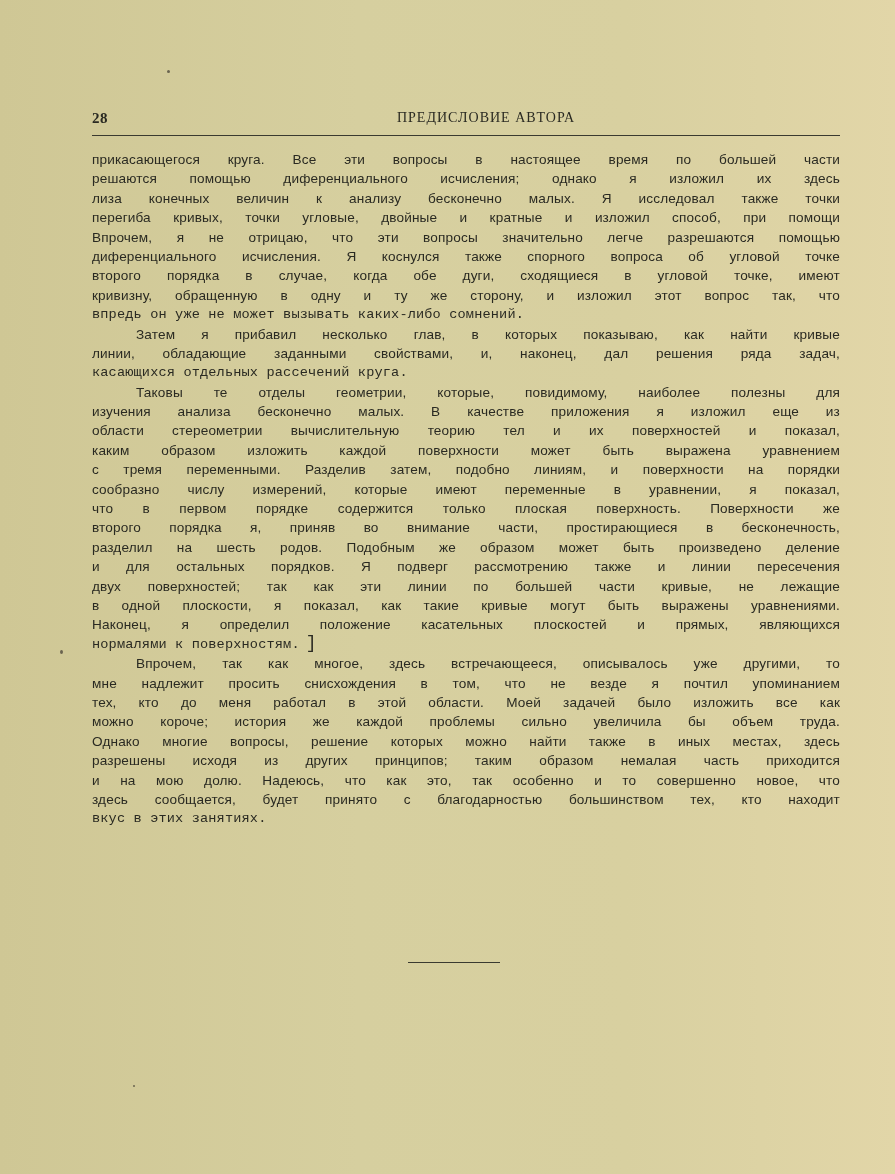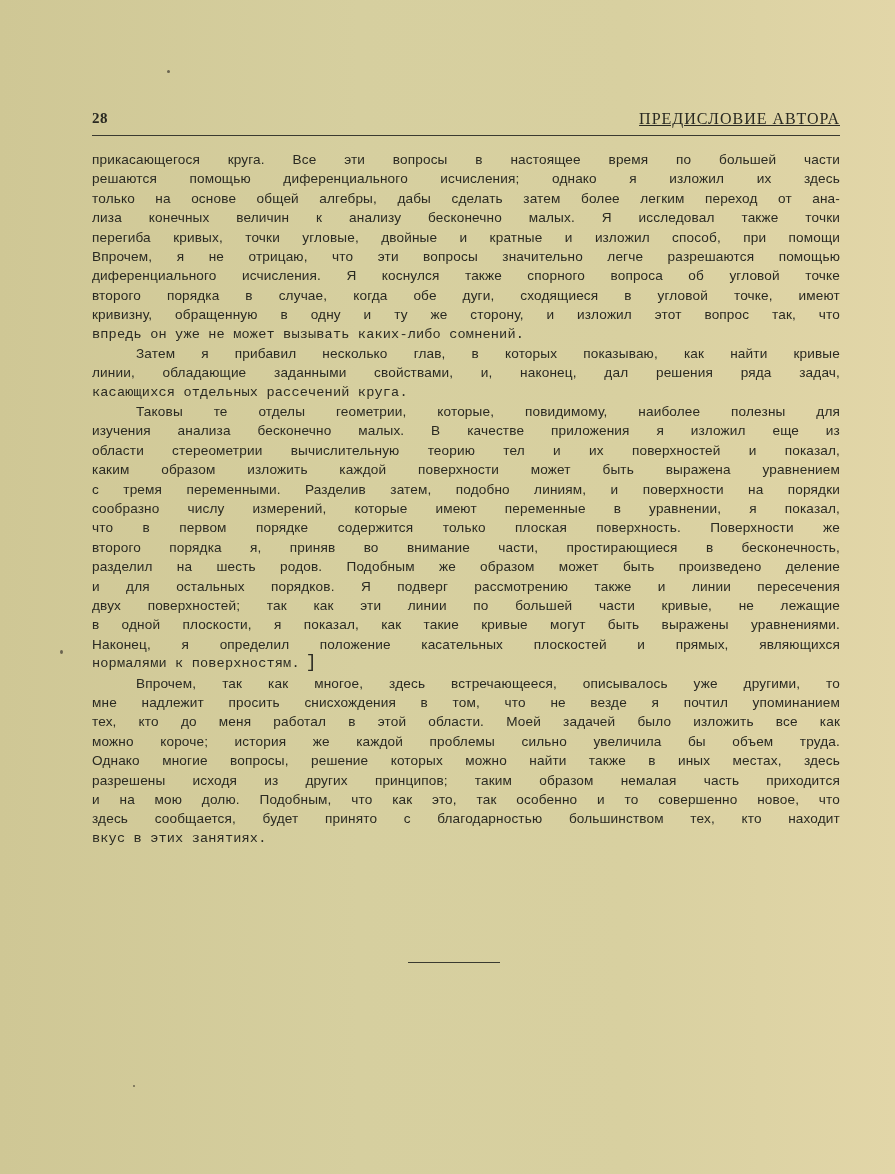--- a/index.html
+++ b/index.html
@@ -12,22 +12,22 @@
   }
   .page { position: absolute; left: 0; top: 0; width: 895px; height: 1174px; margin-top: 30px; }
   .header {
     position: absolute; left: 92px; top: 80px; width: 748px; height: 24px;
   }
   .page-number {
     position: absolute; left: 0; top: 0;
     font-size: 15px; font-weight: bold; letter-spacing: 0.5px;
   }
   .running-title {
-    position: absolute; left: 0; right: 0; top: 0; text-align: right;
-    font-size: 16px; letter-spacing: 1px; padding-left: 40px; text-decoration: underline;
+    position: absolute; left: 0; right: 0; top: 0; text-align: center;
+    font-size: 14px; letter-spacing: 1px; padding-left: 40px;
   }
   .header-rule {
     position: absolute; left: 92px; top: 105px; width: 748px; height: 0;
     border-top: 1.6px solid #3a3a30;
   }
   .body-text {
     position: absolute; left: 92px; top: 120px; width: 748px;
     font-family: "Liberation Sans Narrow", "Liberation Sans", sans-serif;
     font-stretch: condensed;
     font-size: 13.6px; line-height: 19.4px; letter-spacing: 0.15px;
@@ -51,21 +51,20 @@
   <div class="header">
     <span class="page-number">28</span>
     <span class="running-title">ПРЕДИСЛОВИЕ АВТОРА</span>
   </div>
   <div class="header-rule"></div>
 
   <div class="body-text" id="body-text">
       <div>
         <span class="line">прикасающегося круга. Все эти вопросы в настоящее время по большей части</span>
         <span class="line">решаются помощью диференциального исчисления; однако я изложил их здесь</span>
-        <span class="line">только на основе общей алгебры, дабы сделать затем более легким переход от ана-</span>
         <span class="line">лиза конечных величин к анализу бесконечно малых. Я исследовал также точки</span>
         <span class="line">перегиба кривых, точки угловые, двойные и кратные и изложил способ, при помощи</span>
         <span class="line">Впрочем, я не отрицаю, что эти вопросы значительно легче разрешаются помощью</span>
         <span class="line">диференциального исчисления. Я коснулся также спорного вопроса об угловой точке</span>
         <span class="line">второго порядка в случае, когда обе дуги, сходящиеся в угловой точке, имеют</span>
         <span class="line">кривизну, обращенную в одну и ту же сторону, и изложил этот вопрос так, что</span>
         <span class="line last">впредь он уже не может вызывать каких-либо сомнений.</span>
       </div>
       <div>
         <span class="line indent">Затем я прибавил несколько глав, в которых показываю, как найти кривые</span>
@@ -88,21 +87,21 @@
         <span class="line">Наконец, я определил положение касательных плоскостей и прямых, являющихся</span>
         <span class="line last">нормалями к поверхностям.<span class="mark">]</span></span>
       </div>
       <div>
         <span class="line indent">Впрочем, так как многое, здесь встречающееся, описывалось уже другими, то</span>
         <span class="line">мне надлежит просить снисхождения в том, что не везде я почтил упоминанием</span>
         <span class="line">тех, кто до меня работал в этой области. Моей задачей было изложить все как</span>
         <span class="line">можно короче; история же каждой проблемы сильно увеличила бы объем труда.</span>
         <span class="line">Однако многие вопросы, решение которых можно найти также в иных местах, здесь</span>
         <span class="line">разрешены исходя из других принципов; таким образом немалая часть приходится</span>
-        <span class="line">и на мою долю. Подобным, что как это, так особенно и то совершенно новое, что</span>
+        <span class="line">и на мою долю. Надеюсь, что как это, так особенно и то совершенно новое, что</span>
         <span class="line">здесь сообщается, будет принято с благодарностью большинством тех, кто находит</span>
         <span class="line last">вкус в этих занятиях.</span>
       </div>
     </div>
 
   <div class="end-rule"></div>
 
   <div class="speck" style="left:167px;top:40px"></div>
   <div class="speck" style="left:88px;top:1157px"></div>
   <div class="speck" style="left:289px;top:1161px;width:2px;height:2px"></div>

